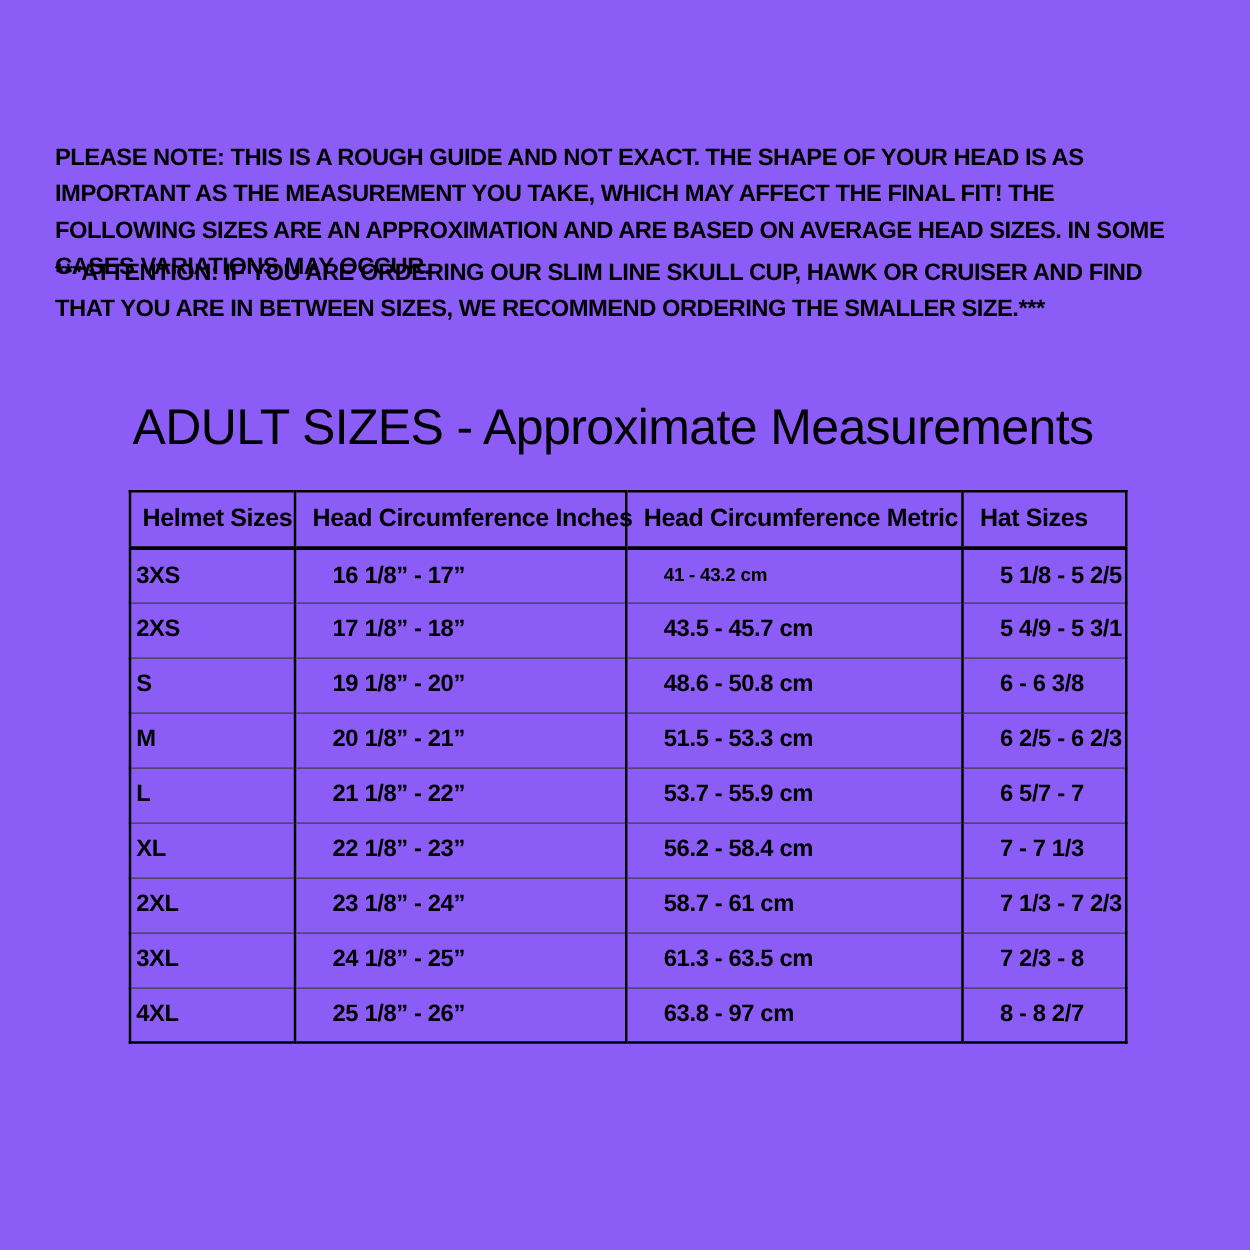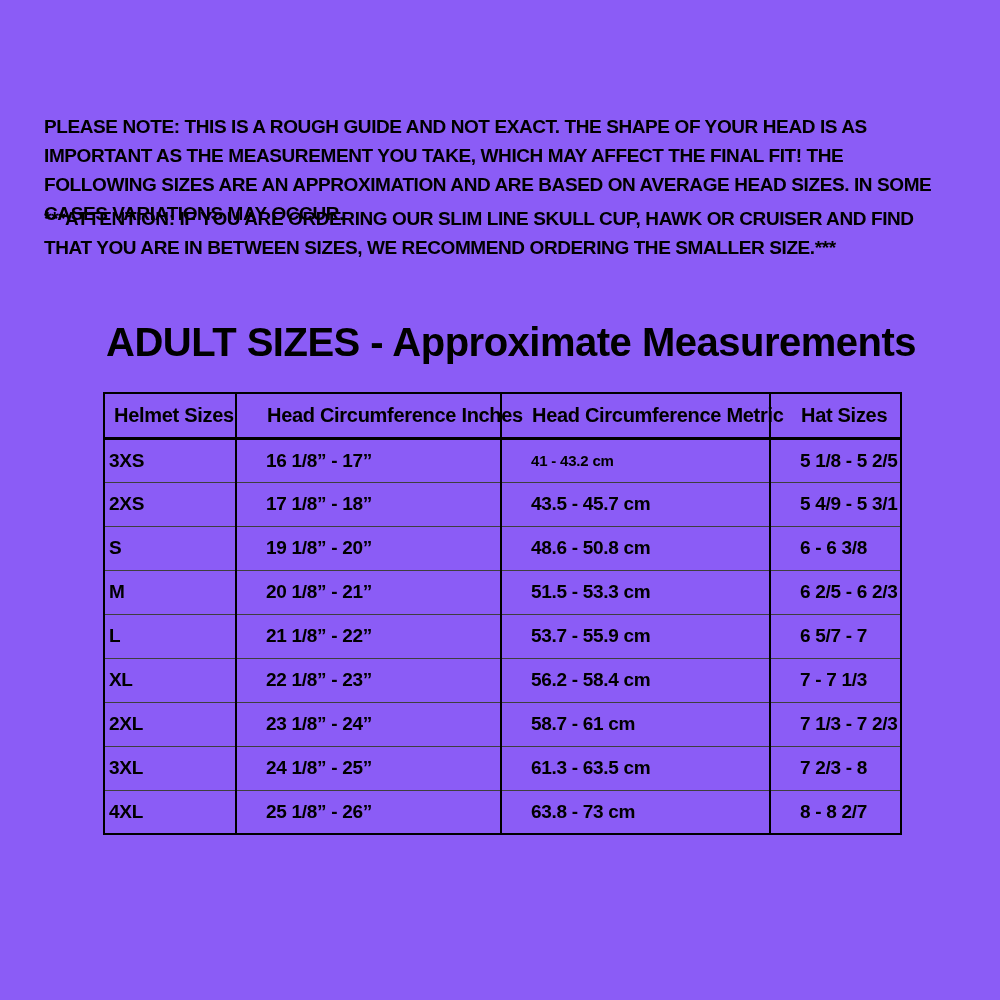--- a/index.html
+++ b/index.html
@@ -24,21 +24,21 @@
     color: #000000;
   }
   .note-please { top: 112px; }
   .note-attention { top: 204px; }
 
   .page-title {
     position: absolute;
     left: 106px;
     top: 320px;
     font-size: 40px;
-    font-weight: 700;
+    font-weight: 400;
     letter-spacing: -0.5px;
     color: #000000;
     white-space: nowrap;
   }
 
   table.size-table {
     position: absolute;
     left: 103px;
     top: 392px;
     width: 797px;
@@ -49,21 +49,21 @@
   col.c1 { width: 132px; }
   col.c2 { width: 265px; }
   col.c3 { width: 269px; }
   col.c4 { width: 131px; }
 
   .size-table th {
     height: 45px;
     font-size: 20px;
     font-weight: 700;
     text-align: left;
-    padding-left: 30px;
+    padding-left: 13px;
     letter-spacing: -0.3px;
     border-bottom: 3px solid #000000;
     border-left: 2px solid #000000;
     vertical-align: middle;
     white-space: nowrap;
   }
   .size-table th:first-child { border-left: none; padding-left: 9px; }
 
   .size-table td {
     height: 44px;
@@ -151,19 +151,19 @@
         </tr>
         <tr>
           <td>3XL</td>
           <td>24 1/8” - 25”</td>
           <td>61.3 - 63.5 cm</td>
           <td>7 2/3 - 8</td>
         </tr>
         <tr>
           <td>4XL</td>
           <td>25 1/8” - 26”</td>
-          <td>63.8 - 73 cm</td>
+          <td>63.8 - 97 cm</td>
           <td>8 - 8 2/7</td>
         </tr>
       </tbody>
   </table>
 
 </div>
 
 </body></html>

